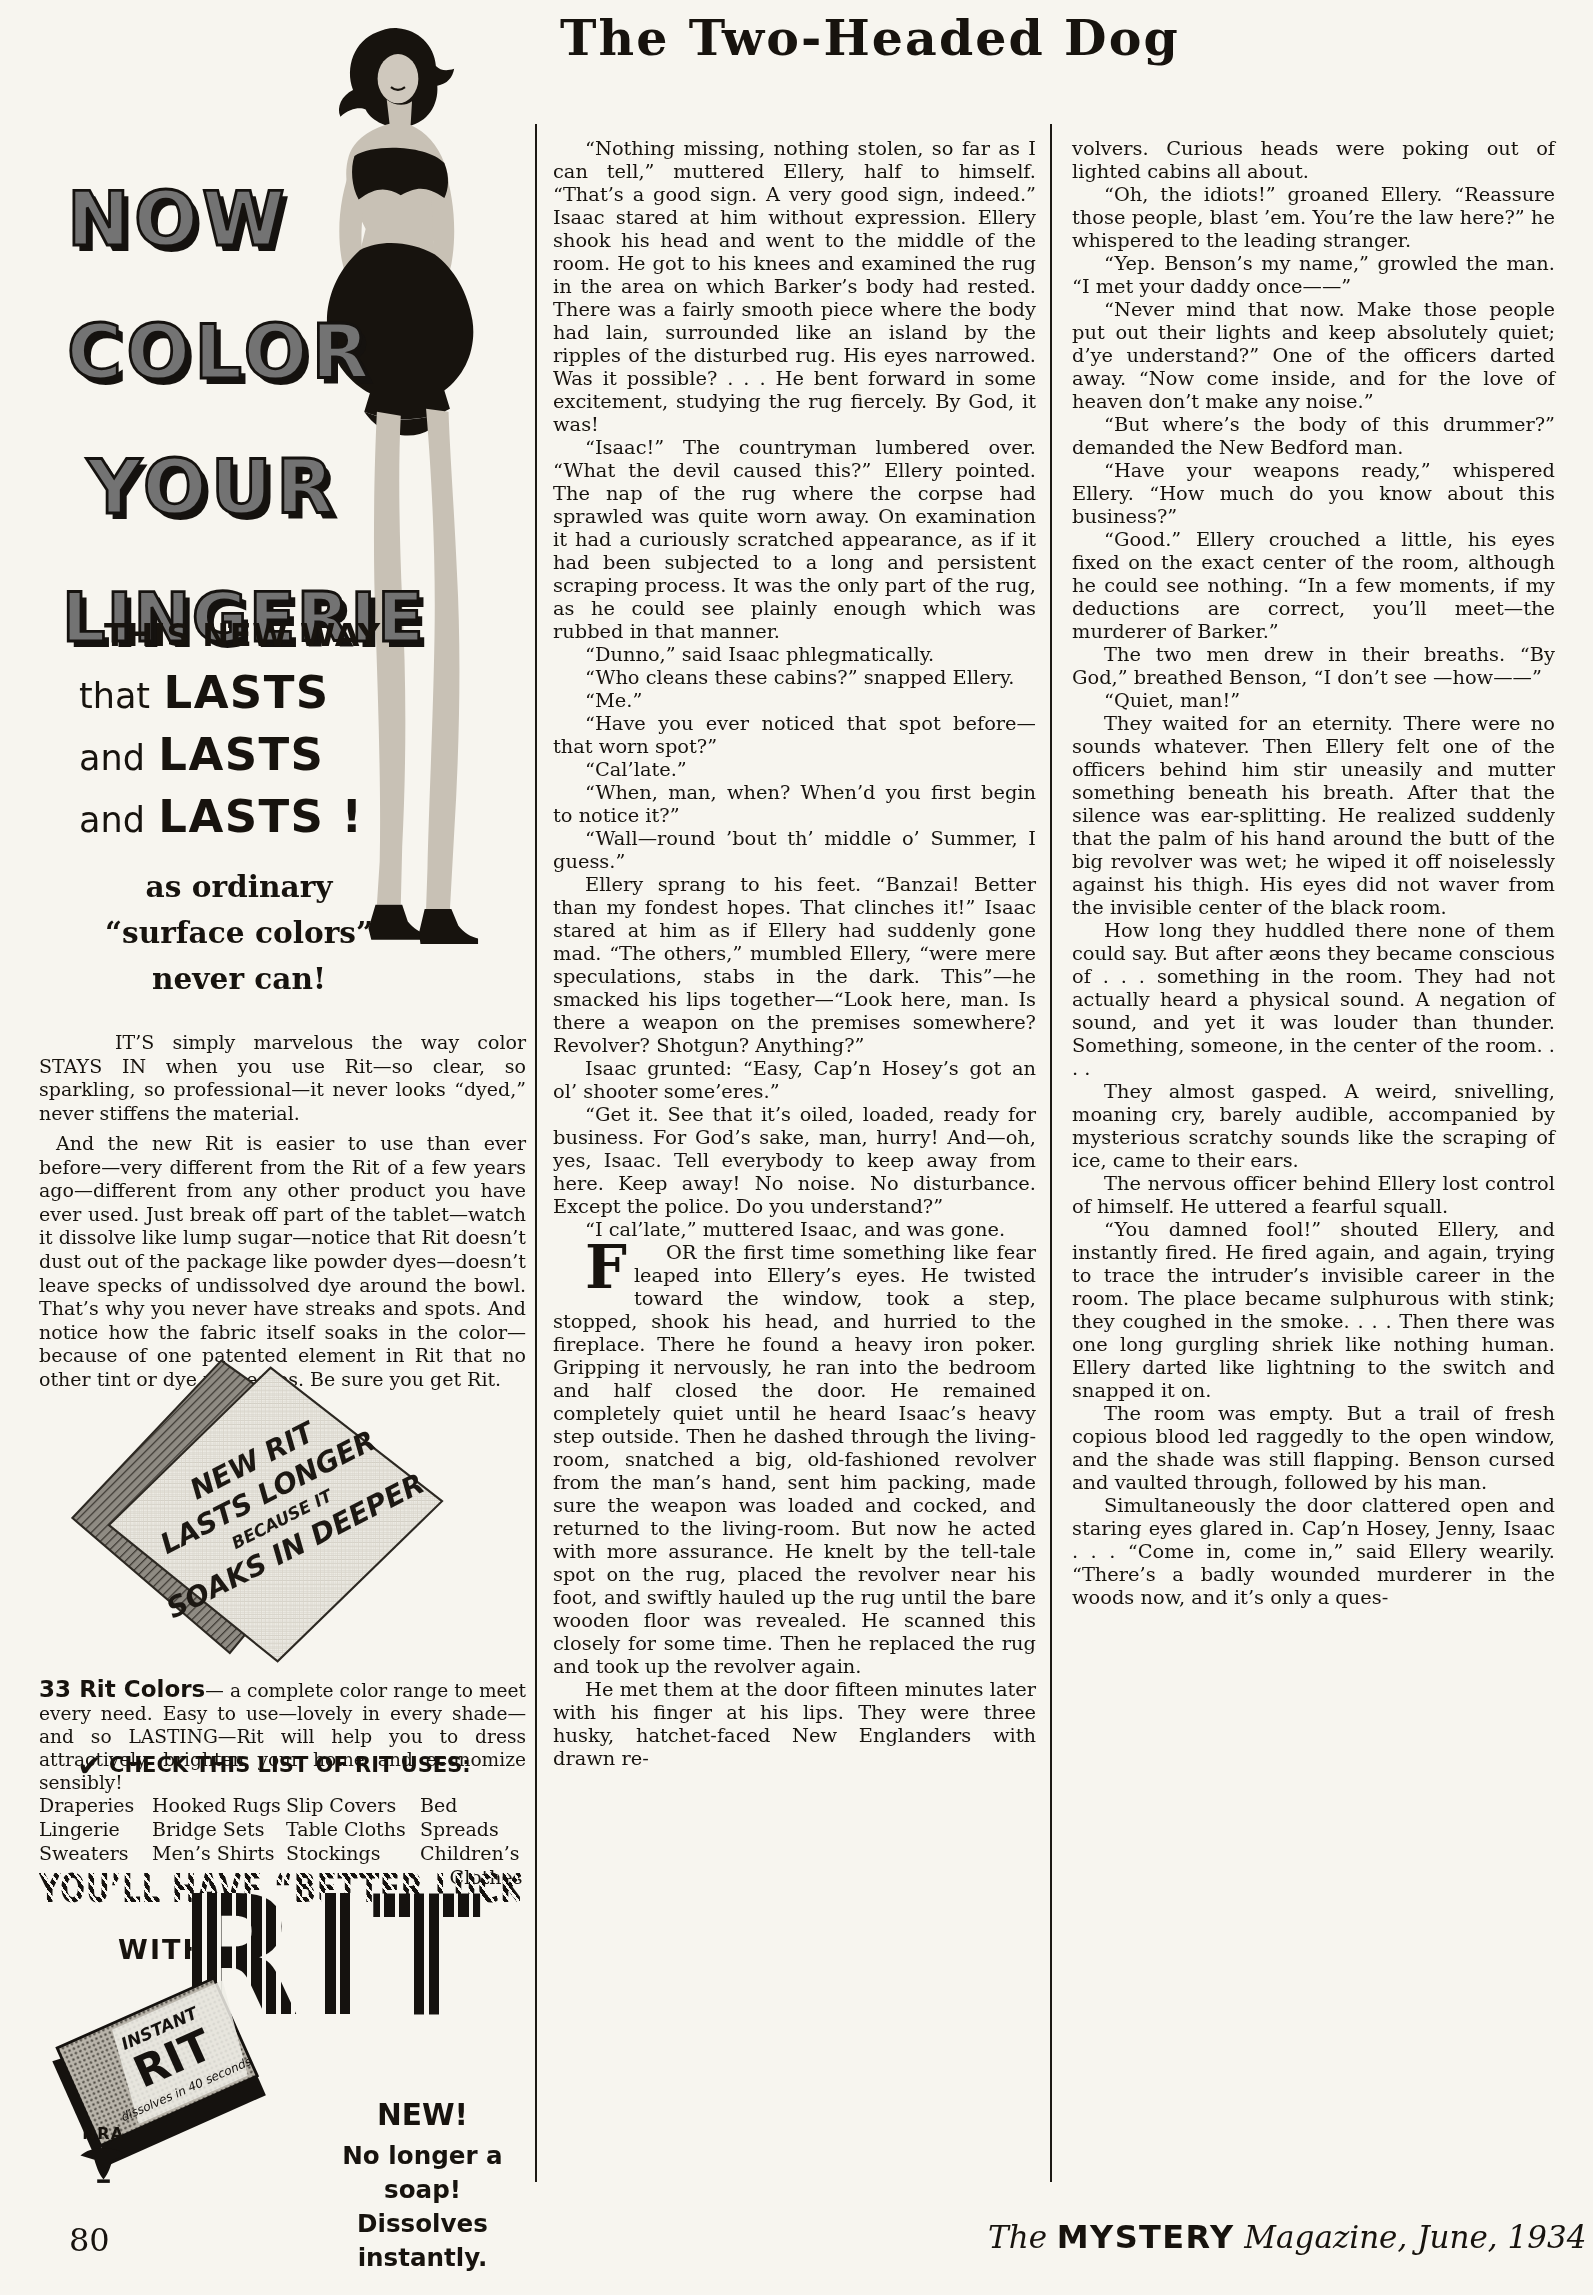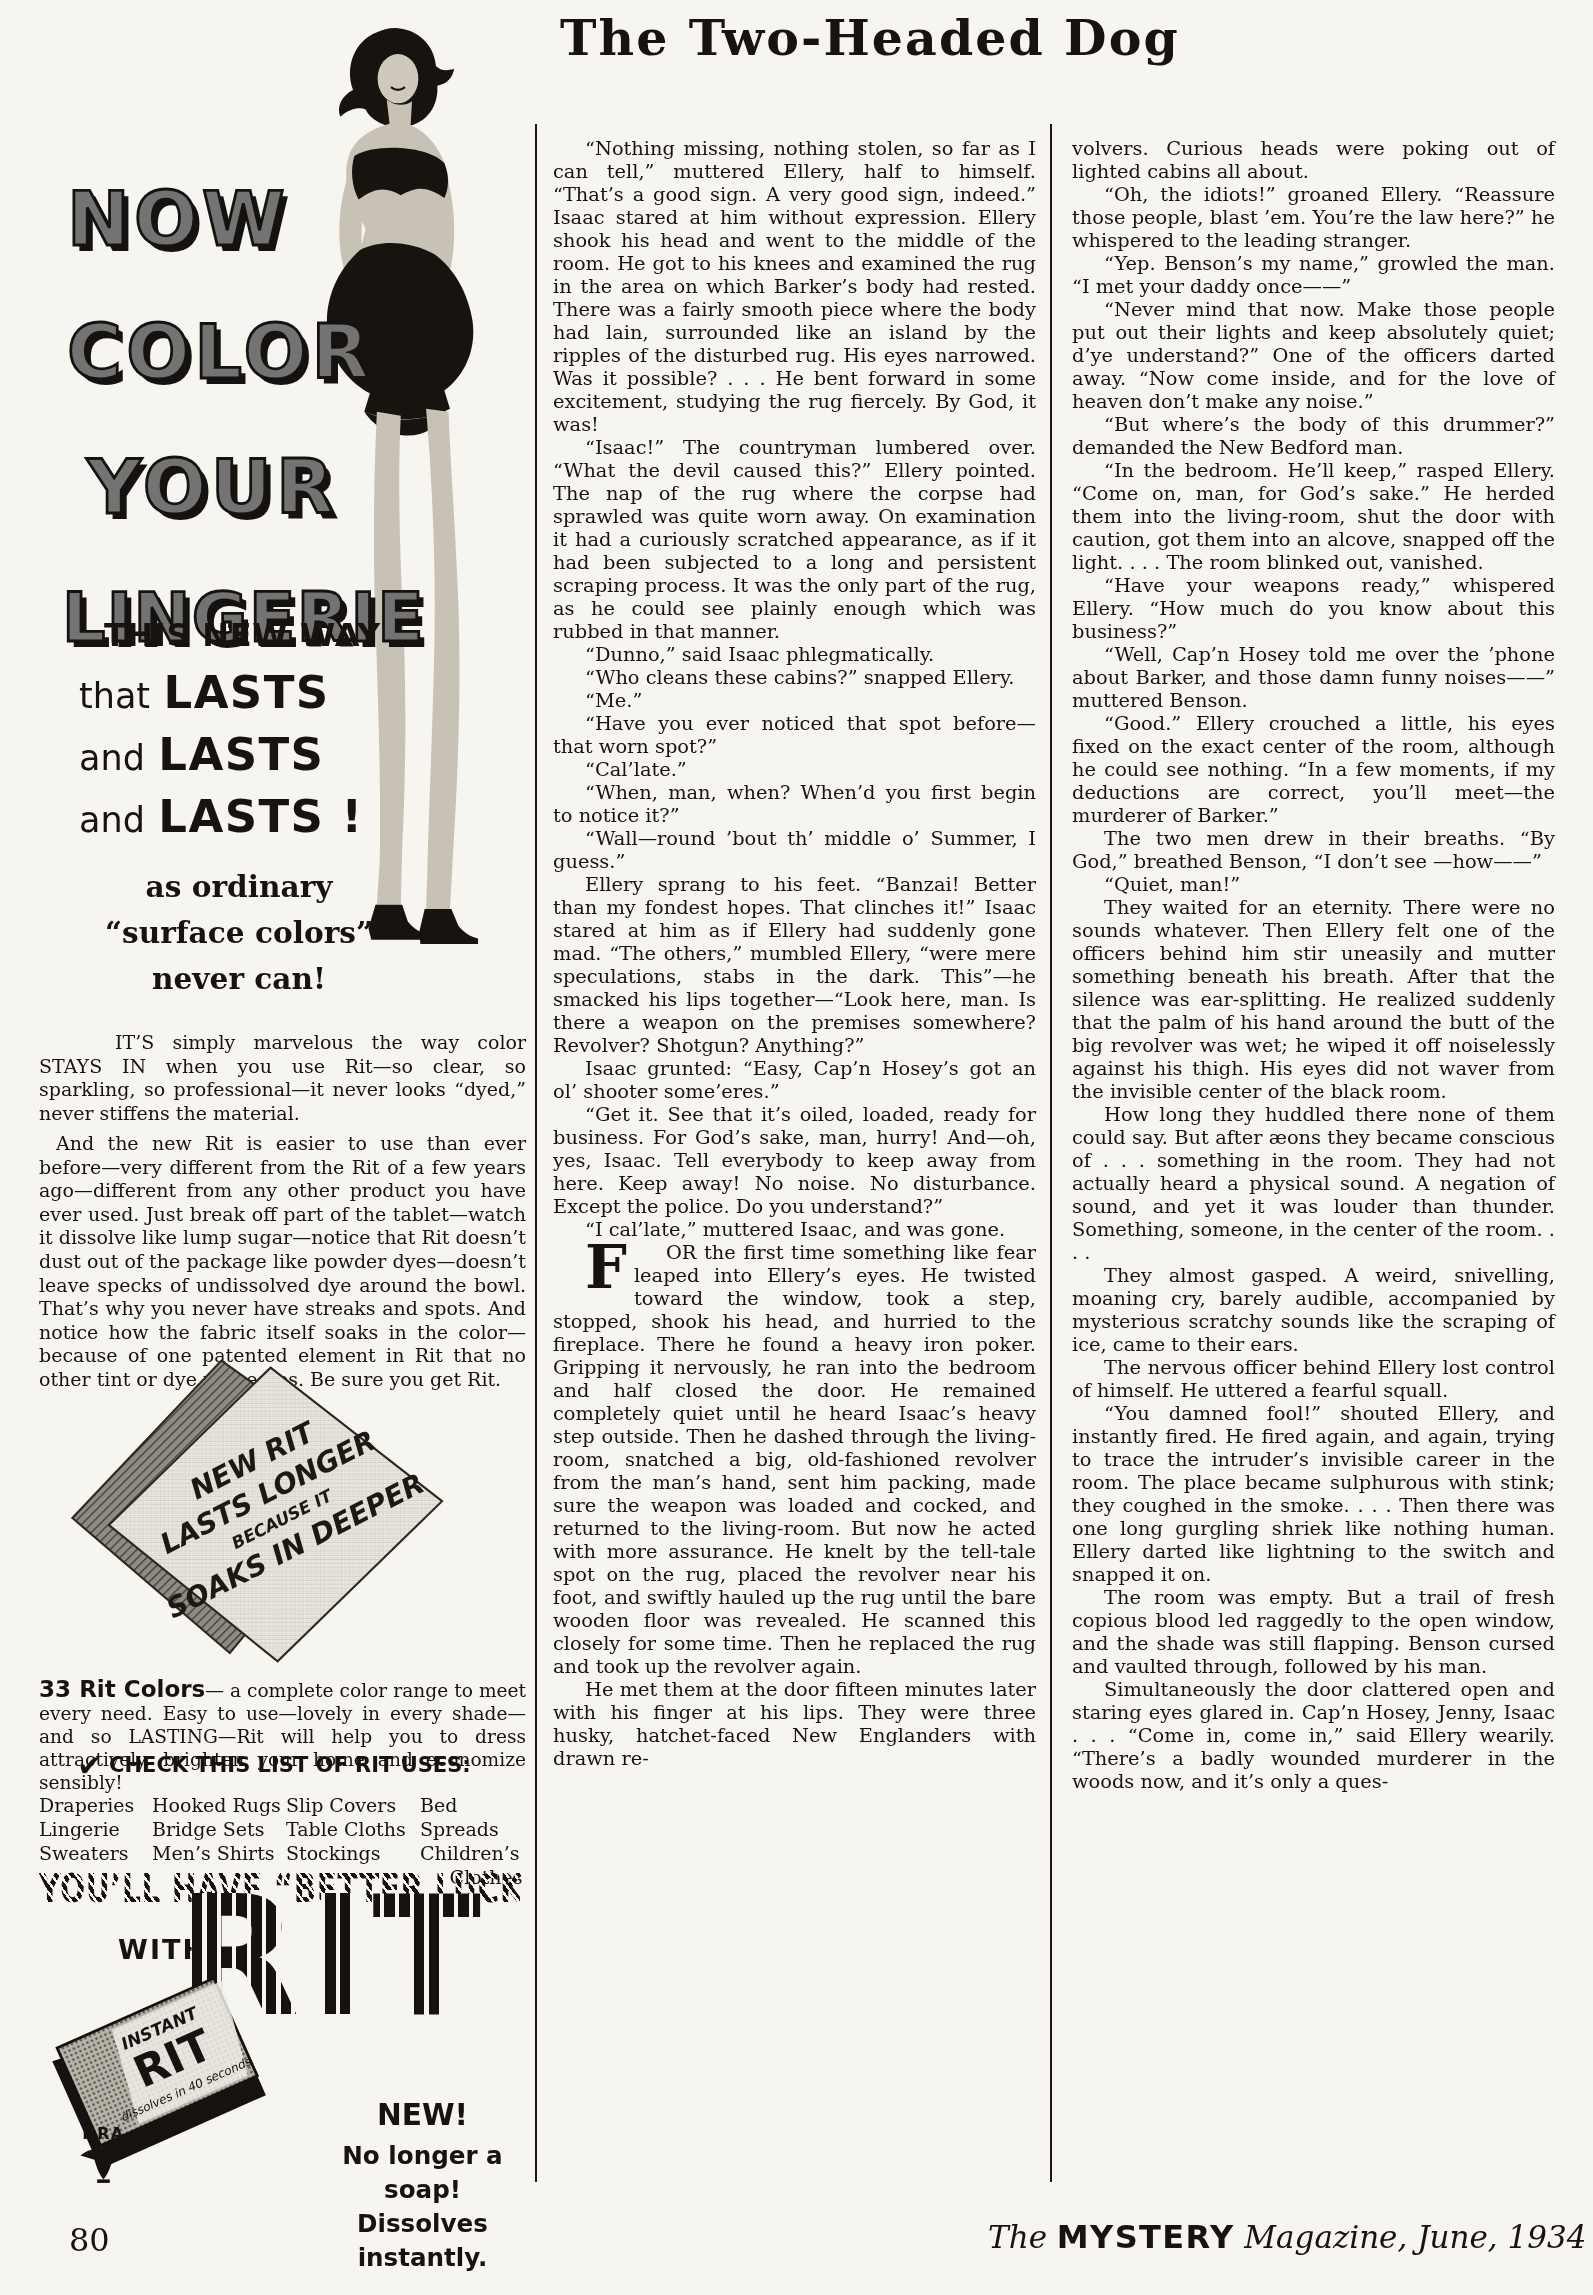--- a/index.html
+++ b/index.html
@@ -267,23 +267,21 @@
       </div>
   </section>
 
   <section class="story-col c2">
     <div>
         <p class="noindent">volvers. Curious heads were poking out of lighted cabins all about.</p>
         <p>“Oh, the idiots!” groaned Ellery. “Reassure those people, blast ’em. You’re the law here?” he whispered to the leading stranger.</p>
         <p>“Yep. Benson’s my name,” growled the man. “I met your daddy once——”</p>
         <p>“Never mind that now. Make those people put out their lights and keep absolutely quiet; d’ye understand?” One of the officers darted away. “Now come inside, and for the love of heaven don’t make any noise.”</p>
         <p>“But where’s the body of this drummer?” demanded the New Bedford man.</p>
-        <p>“In the bedroom. He’ll keep,” rasped Ellery. “Come on, man, for God’s sake.” He herded them into the living-room, shut the door with caution, got them into an alcove, snapped off the light. . . . The room blinked out, vanished.</p>
         <p>“Have your weapons ready,” whispered Ellery. “How much do you know about this business?”</p>
-        <p>“Well, Cap’n Hosey told me over the ’phone about Barker, and those damn funny noises——” muttered Benson.</p>
         <p>“Good.” Ellery crouched a little, his eyes fixed on the exact center of the room, although he could see nothing. “In a few moments, if my deductions are correct, you’ll meet—the murderer of Barker.”</p>
         <p>The two men drew in their breaths. “By God,” breathed Benson, “I don’t see —how——”</p>
         <p>“Quiet, man!”</p>
         <p>They waited for an eternity. There were no sounds whatever. Then Ellery felt one of the officers behind him stir uneasily and mutter something beneath his breath. After that the silence was ear-splitting. He realized suddenly that the palm of his hand around the butt of the big revolver was wet; he wiped it off noiselessly against his thigh. His eyes did not waver from the invisible center of the black room.</p>
         <p>How long they huddled there none of them could say. But after æons they became conscious of . . . something in the room. They had not actually heard a physical sound. A negation of sound, and yet it was louder than thunder. Something, someone, in the center of the room. . . .</p>
         <p>They almost gasped. A weird, snivelling, moaning cry, barely audible, accompanied by mysterious scratchy sounds like the scraping of ice, came to their ears.</p>
         <p>The nervous officer behind Ellery lost control of himself. He uttered a fearful squall.</p>
         <p>“You damned fool!” shouted Ellery, and instantly fired. He fired again, and again, trying to trace the intruder’s invisible career in the room. The place became sulphurous with stink; they coughed in the smoke. . . . Then there was one long gurgling shriek like nothing human. Ellery darted like lightning to the switch and snapped it on.</p>
         <p>The room was empty. But a trail of fresh copious blood led raggedly to the open window, and the shade was still flapping. Benson cursed and vaulted through, followed by his man.</p>
         <p>Simultaneously the door clattered open and staring eyes glared in. Cap’n Hosey, Jenny, Isaac . . . “Come in, come in,” said Ellery wearily. “There’s a badly wounded murderer in the woods now, and it’s only a ques-</p>

